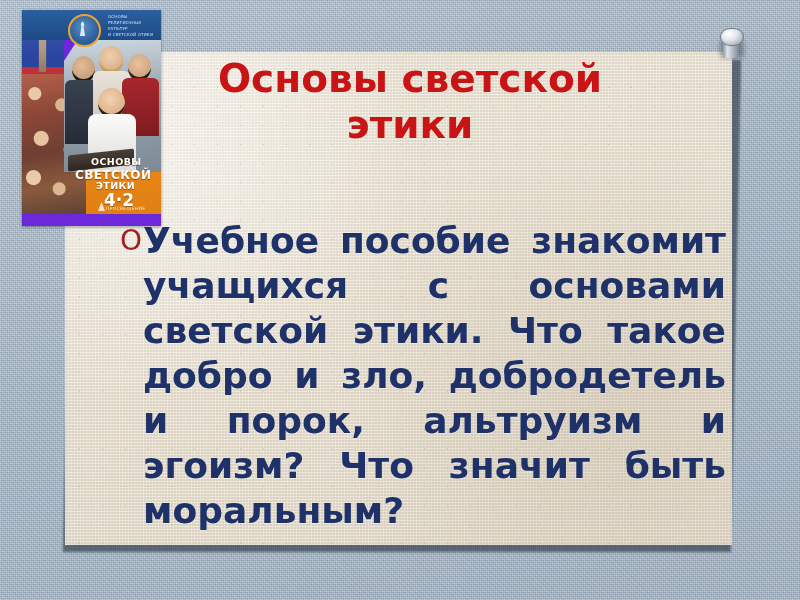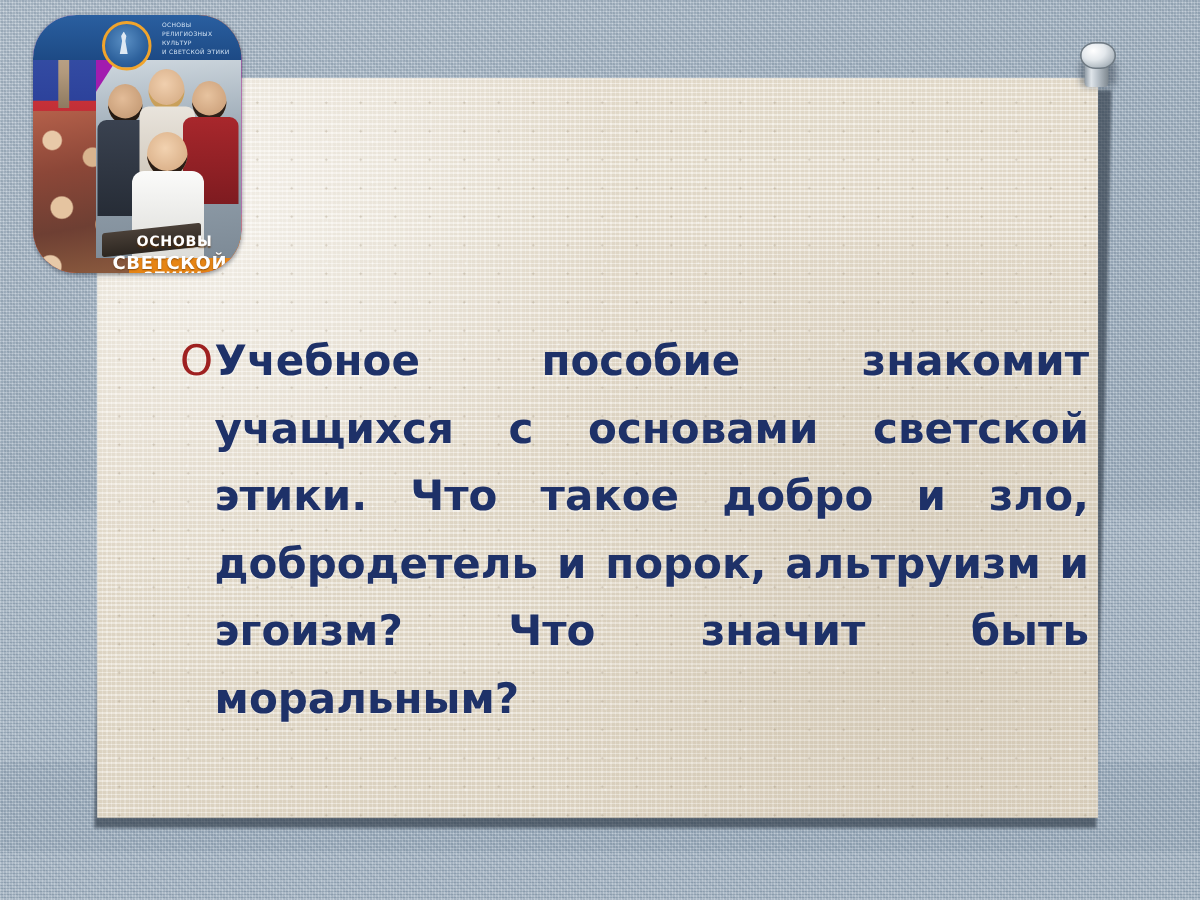--- a/index.html
+++ b/index.html
@@ -108,44 +108,43 @@
     font-weight: normal;
     font-size: 28px;
     line-height: 45px;
     flex: 0 0 auto;
     padding-right: 1px;
   }
   #body-text {
     color: #1e3168;
     font-family: "DejaVu Sans", sans-serif;
     font-weight: bold;
-    font-size: 28px;
+    font-size: 36px;
     line-height: 45px;
     text-align: justify;
     flex: 1 1 auto;
     text-shadow: 0 1px 0 rgba(255,255,255,0.30);
   }
   #body-text::after {
     content: "";
     display: inline-block;
     width: 100%;
   }
 
   
   #book-photo {
     position: absolute;
     left: 22px;
     top: 10px;
     width: 139px;
-    height: 172px;
+    height: 216px;
     z-index: 8;
     overflow: hidden;
-    background: #a21caf;
+    background: #6d28d9;
     box-shadow: 0 1px 3px rgba(30,40,55,0.45);
-    border-radius: 29px;
   }
   .bk {
     position: absolute;
   }
   
   .bk-topband {
     left: 0; top: 0; width: 139px; height: 30px;
     background: linear-gradient(180deg,#2a5fa0 0%, #1d4a85 100%);
   }
   
@@ -297,20 +296,24 @@
 </head>
 <body>
 
 <div id="slide">
 
   <div id="bg-texture"></div>
 
   <div id="panel-shadow"></div>
   <div id="panel"></div>
 
+  <div id="title-block">
+    <div class="title-line">Основы светской</div>
+    <div class="title-line">этики</div>
+  </div>
 
   <div id="body-block">
     <span id="body-bullet">O</span>
     <span id="body-text">Учебное пособие знакомит учащихся с основами светской этики. Что такое добро и зло, добродетель и порок, альтруизм и эгоизм? Что значит быть моральным?</span>
   </div>
 
   <div id="book-photo">
     <div class="bk bk-orange"></div>
     <div class="bk bk-orange2"></div>
     <div class="bk bk-flag"></div>

